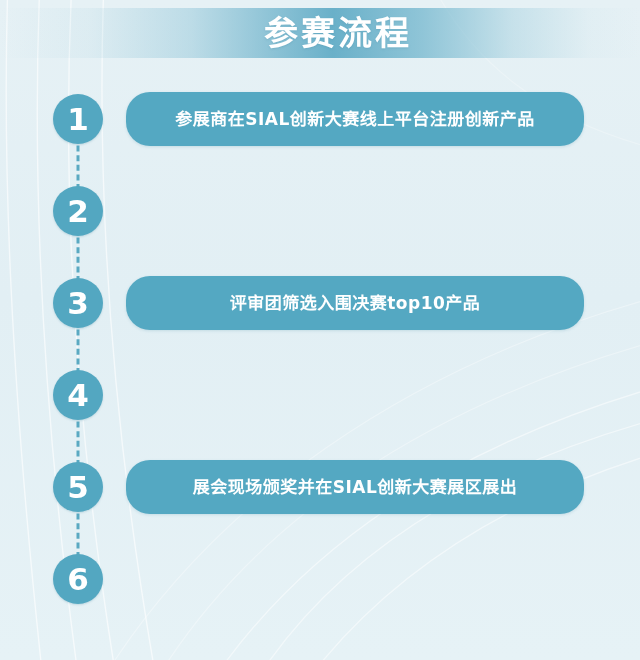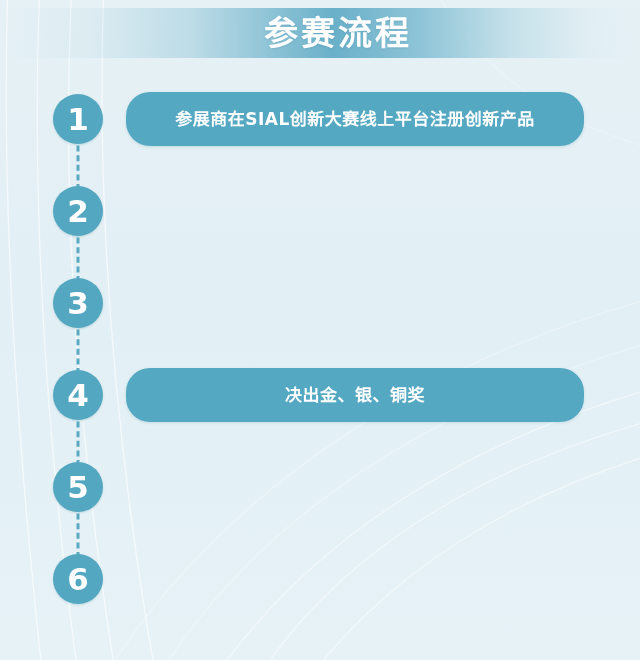--- a/index.html
+++ b/index.html
@@ -180,36 +180,39 @@
       <div class="step-circle">
         <span class="step-number">2</span>
       </div>
     </div>
 
     <div class="step-row">
       <div class="connector"></div>
       <div class="step-circle">
         <span class="step-number">3</span>
       </div>
+      <div class="step-pill">
+        <span class="step-label">评审团筛选入围决赛top10产品</span>
+      </div>
     </div>
 
     <div class="step-row">
       <div class="connector"></div>
       <div class="step-circle">
         <span class="step-number">4</span>
       </div>
+    </div>
+
+    <div class="step-row">
+      <div class="connector"></div>
+      <div class="step-circle">
+        <span class="step-number">5</span>
+      </div>
       <div class="step-pill">
-        <span class="step-label">决出金、银、铜奖</span>
-      </div>
-    </div>
-
-    <div class="step-row">
-      <div class="connector"></div>
-      <div class="step-circle">
-        <span class="step-number">5</span>
+        <span class="step-label">展会现场颁奖并在SIAL创新大赛展区展出</span>
       </div>
     </div>
 
     <div class="step-row last">
 
       <div class="step-circle">
         <span class="step-number">6</span>
       </div>
     </div>
 

